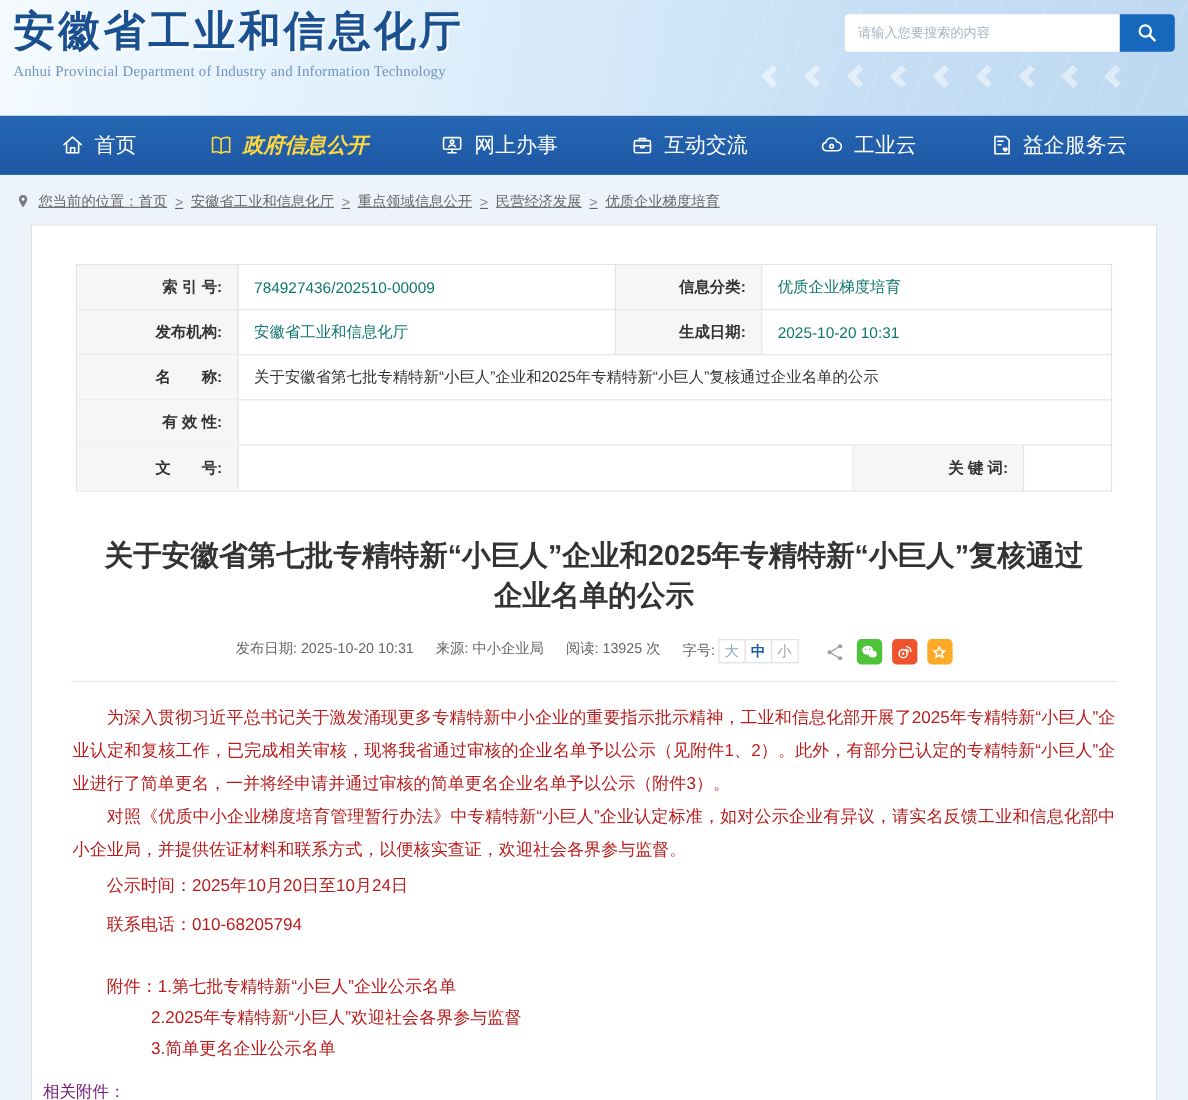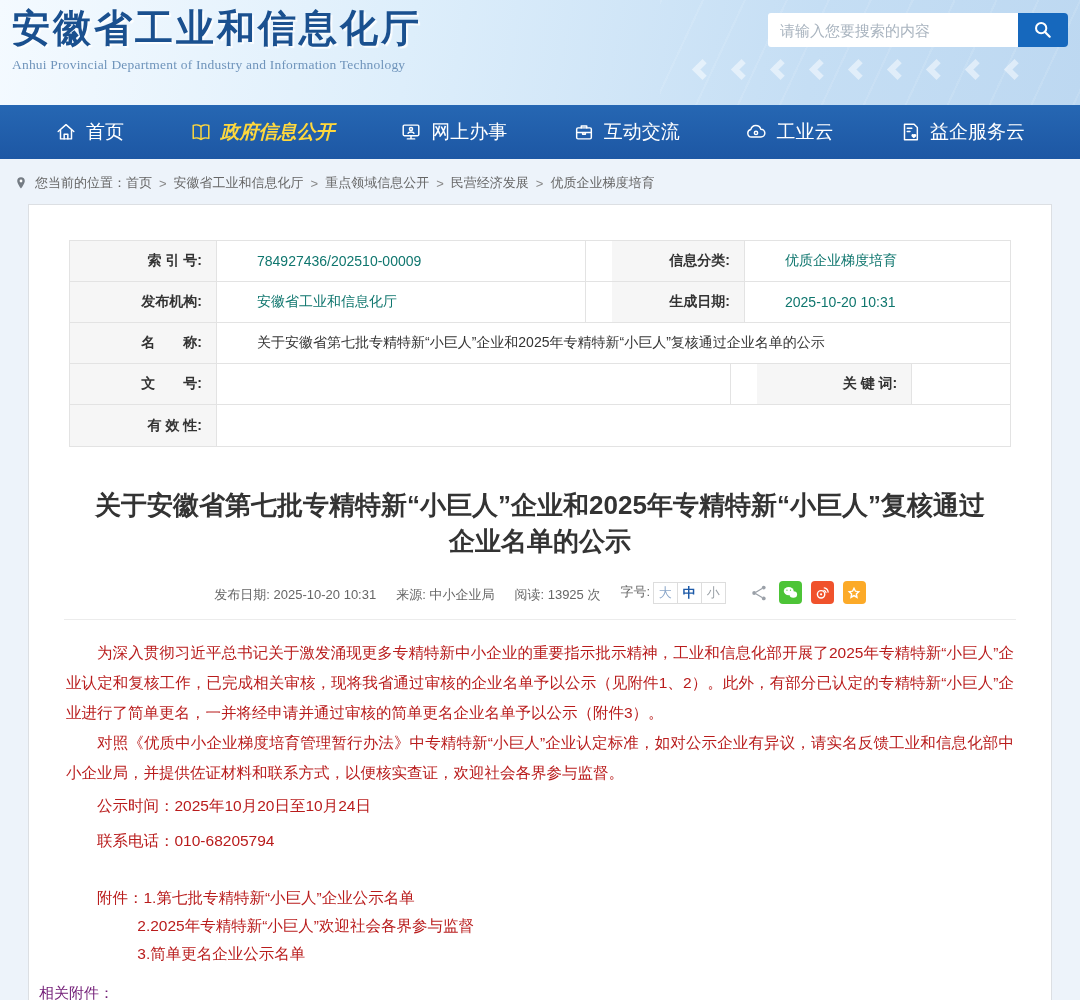--- a/index.html
+++ b/index.html
@@ -16,21 +16,21 @@
   .site-block { position:absolute; left:12px; top:3px; }
   .site-title {
     font-size:38px; font-weight:bold; letter-spacing:3px;
     color:var(--header-title,#1a508f);
     text-shadow:2px 2px 1px rgba(255,255,255,.85);
   }
   .site-subtitle { font-size:13.5px; color:#6f94bb; margin-top:3px; letter-spacing:.2px;font-family:Liberation Serif, serif; }
   .search { position:absolute; right:12px; top:13px; display:flex; height:34px; }
   .search input {
     width:250px; height:34px; border:none; outline:none; padding:0 12px;
-    font-size:15px; color:#404040; background:#fff; border-radius:3px 0 0 3px;
+    font-size:12px; color:#404040; background:#fff; border-radius:3px 0 0 3px;
     font-family:inherit;
   }
   .search input::placeholder { color:#a9b4bf; }
   .search button {
     width:50px; height:34px; border:none; cursor:pointer;
     background:var(--search-button-blue,#1668bd);
     border-radius:0 4px 4px 0; display:flex; align-items:center; justify-content:center;
   }
   .chevrons { position:absolute; right:58px; top:62px; display:flex; gap:24px; opacity:.75; }
   .chevron {
@@ -47,50 +47,50 @@
   
   .nav {
     height:54px; display:flex; align-items:center; justify-content:space-between;
     padding:0 55px;
     background:linear-gradient(180deg,var(--nav-blue,#2667b3) 0%,var(--nav-blue-dark,#1d57a4) 100%);
   }
   .nav-item { display:flex; align-items:center; gap:9px; color:#fff; font-size:19px; cursor:pointer; white-space:nowrap; }
   .nav-item svg { width:22px; height:22px; flex:0 0 auto; }
   .nav-item.active { color:var(--active-yellow,#ffd83d); font-weight:bold;font-style:italic; }
   
-  .breadcrumb { display:flex; align-items:center; padding:15px 0 12px 14px; font-size:13px; color:#666; }
+  .breadcrumb { display:flex; align-items:center; padding:15px 0 12px 14px; font-size:13px; color:#666;text-decoration:underline; }
   .breadcrumb svg { width:14px; height:14px; margin-right:7px; }
   .bc-sep { margin:0 7px; color:#888; }
   .bc-item { cursor:pointer; }
   
   .card { margin:0 28px; background:#fff; border:1px solid #dcdfe3; padding:35px 10px 40px; }
   
   .info-table { margin:0 30px; border:1px solid #e3e3e3; font-size:14px; }
-  .t-row { display:flex; align-items:stretch; border-bottom:1px solid #e3e3e3; min-height:41px;gap:26px; }
+  .t-row { display:flex; align-items:stretch; border-bottom:1px solid #e3e3e3; min-height:41px; }
   .t-row:last-child { border-bottom:none; }
   .th {
     background:#f6f6f6; color:#333; font-weight:bold;
     display:flex; align-items:center; justify-content:flex-end;
     padding:8px 14px 8px 8px; border-right:1px solid #e3e3e3; white-space:nowrap;
   }
   .td { display:flex; align-items:center; padding:8px 14px; color:#0f766e; }
   .lbl1 { flex:0 0 147px; }
   .val1 { flex:0 0 343px; border-right:1px solid #e3e3e3; }
   .lbl2 { flex:0 0 133px; }
   .val2 { flex:1; }
   .val-span { flex:1; color:#333; }
   .val1-wide { flex:10.5; border-right:1px solid #e3e3e3; }
   .lbl2-nar { flex:0 0 155px; }
   .val2-nar { flex:1; }
   
   .article-title {
     margin:40px 50px 0; text-align:center;
     font-size:26px; font-weight:bold; color:#333; line-height:36px;
   }
-  .meta { margin-top:22px; display:flex; justify-content:center; align-items:flex-end; font-size:13px; color:#666; }
+  .meta { margin-top:22px; display:flex; justify-content:center; align-items:flex-start; font-size:13px; color:#666; }
   .meta-item { margin-right:20px; white-space:nowrap; }
   .fs-group { display:inline-flex; vertical-align:middle; }
   .fs-btn {
     width:25px; height:22px; border:1px solid #ddd; background:#fff;
     display:inline-flex; align-items:center; justify-content:center;
     font-size:13px; margin-left:-1px; cursor:pointer; font-family:inherit;
   }
   .fs-da { color:#8aa6c9; }
   .fs-zhong { color:#1d5aa8; font-weight:bold; }
   .fs-xiao { color:#9aa0a6; }
@@ -240,28 +240,28 @@
       <div class="th lbl1">发布机构:</div>
       <div class="td val1">安徽省工业和信息化厅</div>
       <div class="th lbl2">生成日期:</div>
       <div class="td val2">2025-10-20 10:31</div>
     </div>
     <div class="t-row">
       <div class="th lbl1">名　　称:</div>
       <div class="td val-span">关于安徽省第七批专精特新“小巨人”企业和2025年专精特新“小巨人”复核通过企业名单的公示</div>
     </div>
     <div class="t-row">
+      <div class="th lbl1">有 效 性:</div>
+      <div class="td val-span"></div>
+    </div>
+    <div class="t-row">
       <div class="th lbl1">文　　号:</div>
       <div class="td val1-wide"></div>
       <div class="th lbl2-nar">关 键 词:</div>
       <div class="td val2-nar"></div>
-    </div>
-    <div class="t-row">
-      <div class="th lbl1">有 效 性:</div>
-      <div class="td val-span"></div>
     </div>
   </div>
 
   <div class="article-title">关于安徽省第七批专精特新“小巨人”企业和2025年专精特新“小巨人”复核通过企业名单的公示</div>
 
   <div class="meta">
     <span class="meta-item"><span>发布日期: </span><span>2025-10-20 10:31</span></span>
     <span class="meta-item"><span>来源: </span><span>中小企业局</span></span>
     <span class="meta-item"><span>阅读: </span><span>13925 次</span></span>
     <span class="meta-item">

